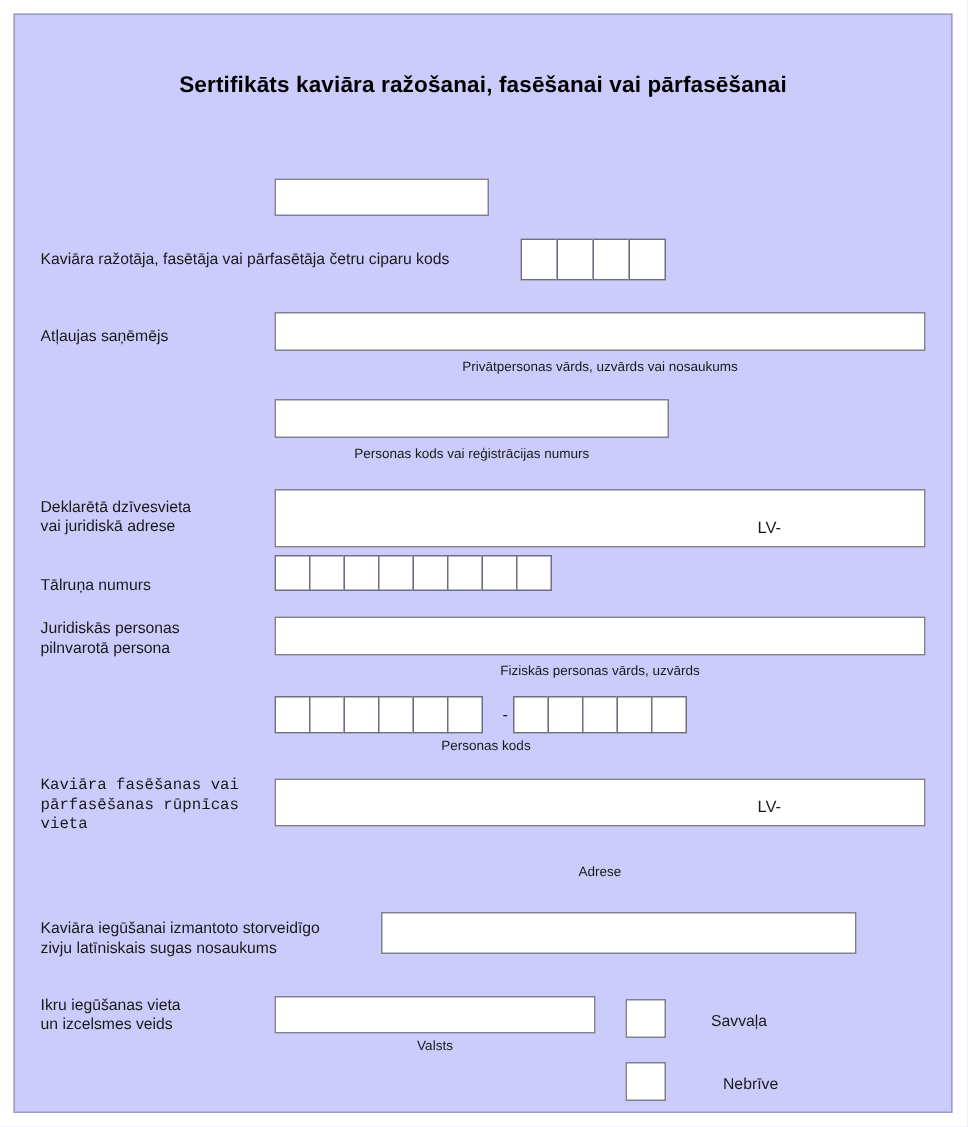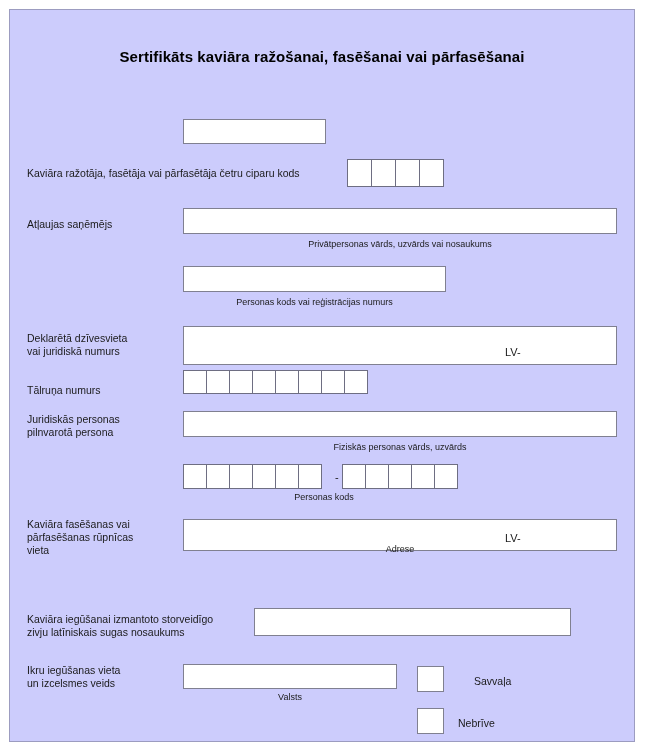--- a/index.html
+++ b/index.html
@@ -111,21 +111,21 @@
   </div>
 
   <div class="label" style="left:17px; top:208px; width:160px;">Atļaujas saņēmējs</div>
   <div class="field" style="left:173px; top:198px; width:434px; height:26px;"></div>
   <div class="caption" style="left:173px; top:229px; width:434px;">Privātpersonas vārds, uzvārds vai nosaukums</div>
 
   <div class="field" style="left:173px; top:256px; width:263px; height:26px;"></div>
   <div class="caption" style="left:173px; top:287px; width:263px;">Personas kods vai reģistrācijas numurs</div>
 
   <div class="label" style="left:17px; top:322px; width:160px;">Deklarētā dzīvesvieta
-vai juridiskā numurs</div>
+vai juridiskā adrese</div>
   <div class="field" style="left:173px; top:316px; width:434px; height:39px;"></div>
   <div class="field-inner-text" style="left:463px; top:336px;">LV-</div>
 
   <div class="label" style="left:17px; top:374px; width:160px;">Tālruņa numurs</div>
   <div class="cellrow" style="left:173px; top:360px;">
     <div class="cell" style="width:24px; height:24px;"></div>
     <div class="cell" style="width:24px; height:24px;"></div>
     <div class="cell" style="width:24px; height:24px;"></div>
     <div class="cell" style="width:24px; height:24px;"></div>
     <div class="cell" style="width:24px; height:24px;"></div>
@@ -150,35 +150,35 @@
   <div class="dash" style="left:325px; top:461px;">-</div>
   <div class="cellrow" style="left:332px; top:454px;">
     <div class="cell" style="width:24px; height:25px;"></div>
     <div class="cell" style="width:24px; height:25px;"></div>
     <div class="cell" style="width:24px; height:25px;"></div>
     <div class="cell" style="width:24px; height:25px;"></div>
     <div class="cell" style="width:24px; height:25px;"></div>
   </div>
   <div class="caption" style="left:173px; top:482px; width:282px;">Personas kods</div>
 
-  <div class="label" style="left:17px; top:508px; width:165px;">Kaviāra fasēšanas vai
+  <div class="label" style="left:17px; top:508px; width:165px;font-family:Liberation Mono, monospace;">Kaviāra fasēšanas vai
 pārfasēšanas rūpnīcas
 vieta</div>
   <div class="field" style="left:173px; top:509px; width:434px; height:32px;"></div>
   <div class="field-inner-text" style="left:463px; top:522px;">LV-</div>
-  <div class="caption" style="left:173px; top:534px; width:434px;">Adrese</div>
+  <div class="caption" style="left:173px; top:566px; width:434px;">Adrese</div>
 
   <div class="label" style="left:17px; top:603px; width:240px;">Kaviāra iegūšanai izmantoto storveidīgo
 zivju latīniskais sugas nosaukums</div>
   <div class="field" style="left:244px; top:598px; width:317px; height:28px;"></div>
 
   <div class="label" style="left:17px; top:654px; width:165px;">Ikru iegūšanas vieta
 un izcelsmes veids</div>
   <div class="field" style="left:173px; top:654px; width:214px; height:25px;"></div>
   <div class="caption" style="left:173px; top:682px; width:214px;">Valsts</div>
 
   <div class="checkbox" style="left:407px; top:656px; width:27px; height:26px;"></div>
   <div class="checkbox-label" style="left:464px; top:665px;">Savvaļa</div>
 
   <div class="checkbox" style="left:407px; top:698px; width:27px; height:26px;"></div>
-  <div class="checkbox-label" style="left:448px; top:707px;">Nebrīve</div>
+  <div class="checkbox-label" style="left:472px; top:707px;">Nebrīve</div>
 
 </div>
 
 </body></html>

